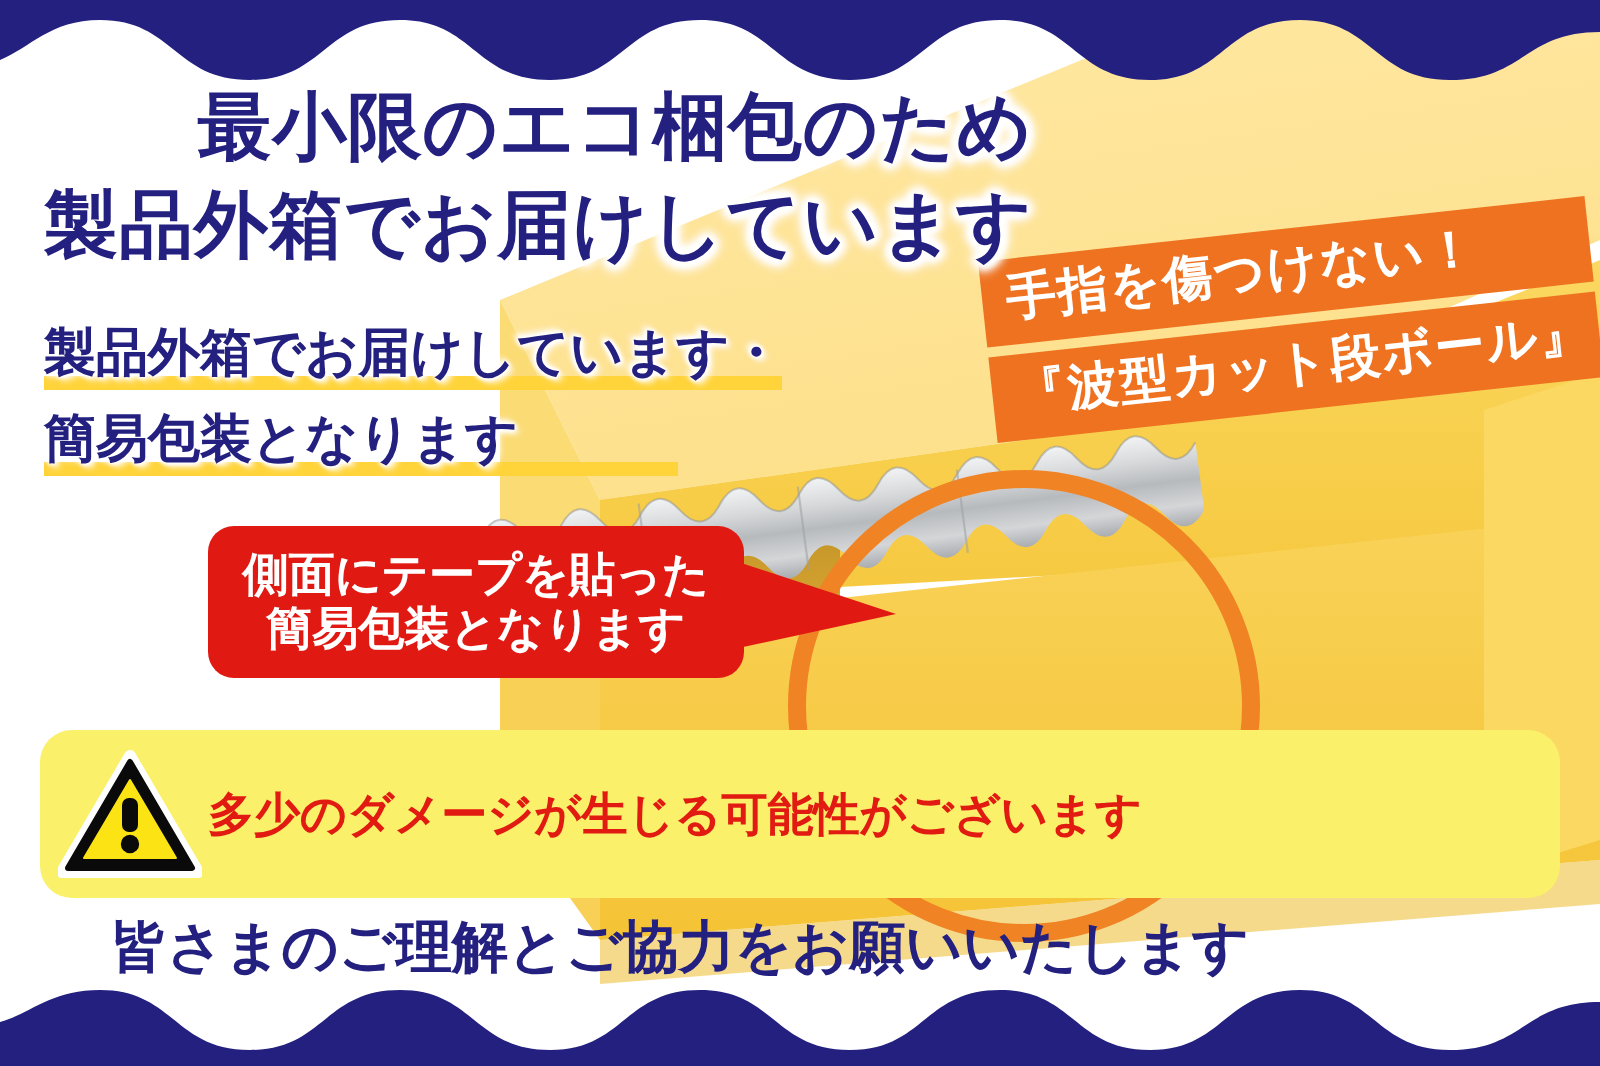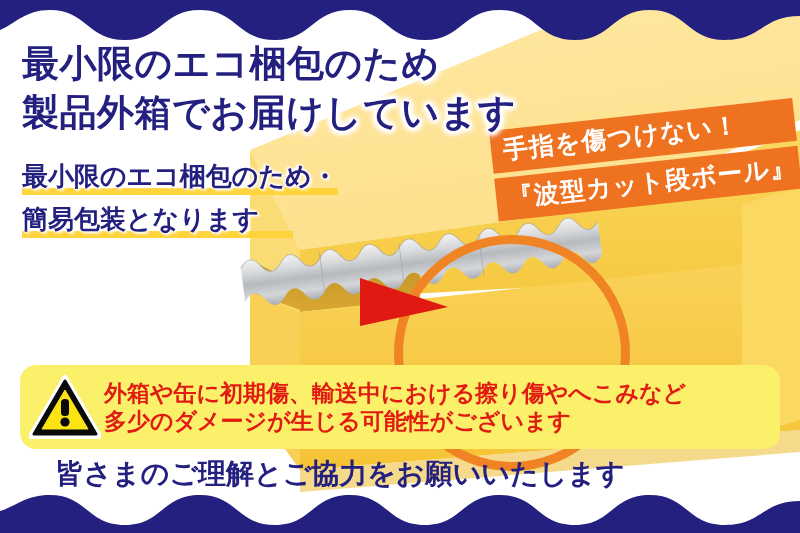--- a/index.html
+++ b/index.html
@@ -48,20 +48,21 @@
     color:#232080;
     font-weight:700;
     font-size:37px;
     line-height:1.32;
     letter-spacing:0.5px;
     text-shadow:
       2px 0 3px #fff, -2px 0 3px #fff, 0 2px 3px #fff, 0 -2px 3px #fff,
       2px 2px 4px #fff, -2px -2px 4px #fff, 2px -2px 4px #fff, -2px 2px 4px #fff,
       4px 0 6px #fff, -4px 0 6px #fff, 0 4px 6px #fff, 0 -4px 6px #fff;
     white-space:nowrap;
+    text-align:right;
   }
   #headline .hl{display:block;}
 
   
   #subhead{
     position:absolute;left:22px;top:163px;
     z-index:30;
     color:#232080;
     font-weight:700;
     font-size:26px;
@@ -263,42 +264,45 @@
       <polygon points="0,6 88,35 0,54" fill="#E01A13"></polygon>
     </svg>
   </div>
 
   <div id="headline">
     <span class="hl">最小限のエコ梱包のため</span>
     <span class="hl">製品外箱でお届けしています</span>
   </div>
 
   <div id="subhead">
-    <span class="sl">最小限のエコ梱包のため・</span>
+    <span class="sl">製品外箱でお届けしています・</span>
     <span class="sl short">簡易包装となります</span>
   </div>
 
   <div id="orange-banners">
     <div class="obanner b1">手指を傷つけない！</div>
     <div class="obanner b2">『波型カット段ボール』</div>
   </div>
 
+  <div id="red-callout">
+    <span>側面にテープを貼った</span>
+    <span>簡易包装となります</span>
+  </div>
 
   <div id="warning-panel">
     <div id="warn-icon">
       <svg width="72" height="64" viewBox="0 0 72 64" xmlns="http://www.w3.org/2000/svg">
         <path d="M36 3 L70 61 L2 61 Z" fill="#ffffff" stroke="#ffffff" stroke-width="6" stroke-linejoin="round"></path>
         <path d="M36 6 L67 59 L5 59 Z" fill="#0a0a0a" stroke="#0a0a0a" stroke-width="3" stroke-linejoin="round"></path>
         <path d="M36 15 L59 54 L13 54 Z" fill="#FCE414" stroke="#FCE414" stroke-width="1" stroke-linejoin="round"></path>
         <rect x="32" y="24" width="8" height="17" rx="3.5" fill="#0a0a0a"></rect>
         <circle cx="36" cy="47" r="4.6" fill="#0a0a0a"></circle>
       </svg>
     </div>
     <div id="warning-text">
-      <span class="wl">外箱や缶に初期傷、輸送中における擦り傷やへこみなど</span>
       <span class="wl">多少のダメージが生じる可能性がございます</span>
     </div>
   </div>
 
   <div id="closing">皆さまのご理解とご協力をお願いいたします</div>
 
   <div class="wave top">
     <svg viewBox="0 0 800 44" preserveAspectRatio="none" xmlns="http://www.w3.org/2000/svg">
       <path d="M0,0 L800,0 L800,16
                C762,16 762,40 725,40

